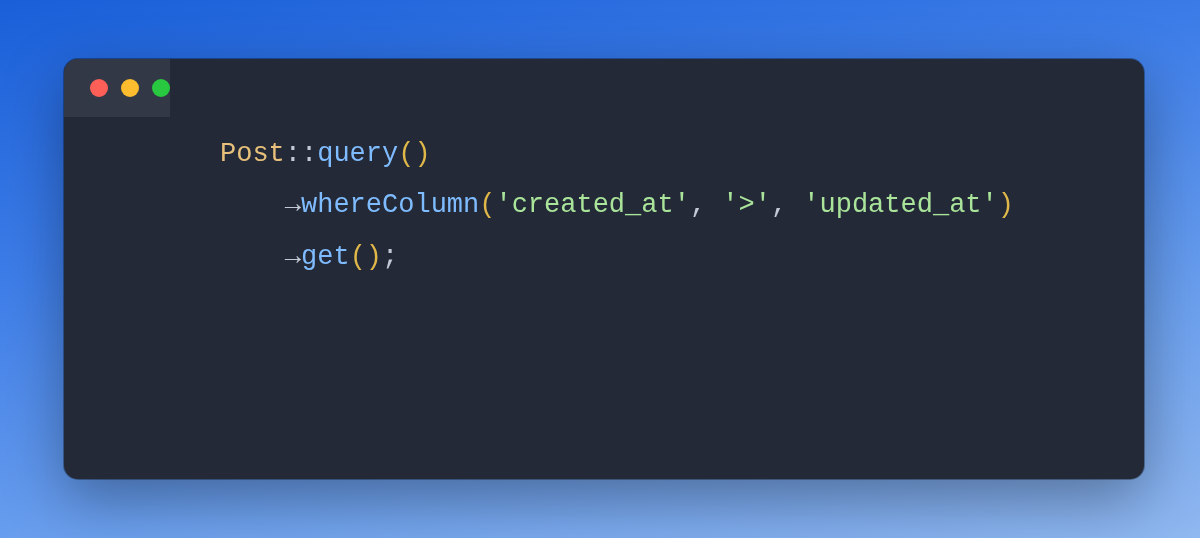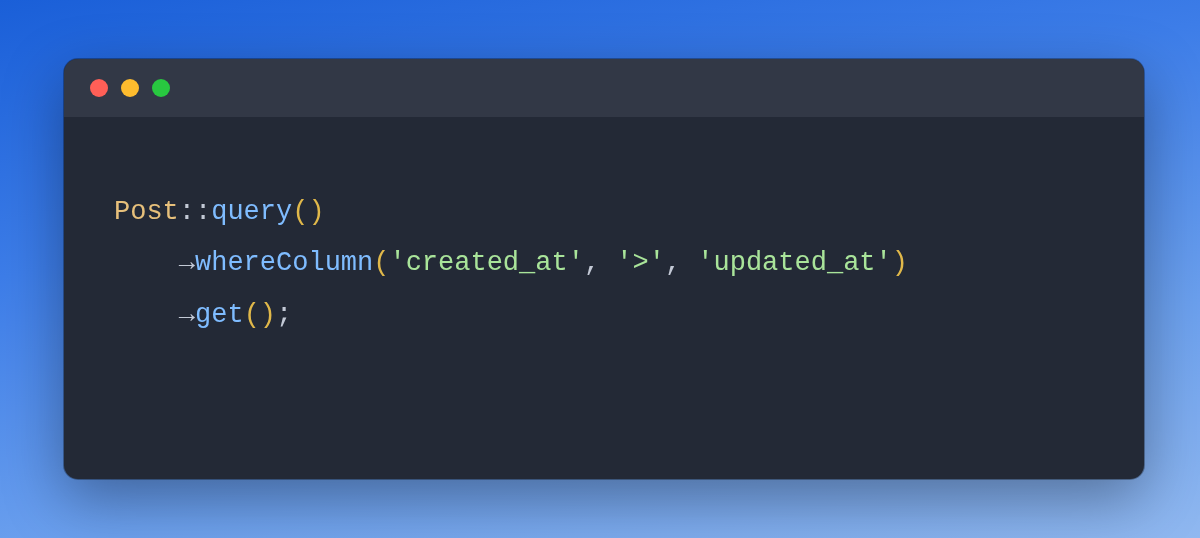--- a/index.html
+++ b/index.html
@@ -19,21 +19,21 @@
     }
 
     .window {
       width: 1080px;
       height: 420px;
       background: #232936;
       border-radius: 14px;
       overflow: hidden;
       box-shadow: 0 20px 60px rgba(0,0,0,0.35), 0 0 0 1px rgba(0,0,0,0.3);
       display: flex;
-      flex-direction: column;
+      flex-direction: row;
       margin-left: 8px;
     }
 
     .titlebar {
       height: 58px;
       background: #323846;
       display: flex;
       align-items: center;
       padding-left: 26px;
       gap: 13px;

